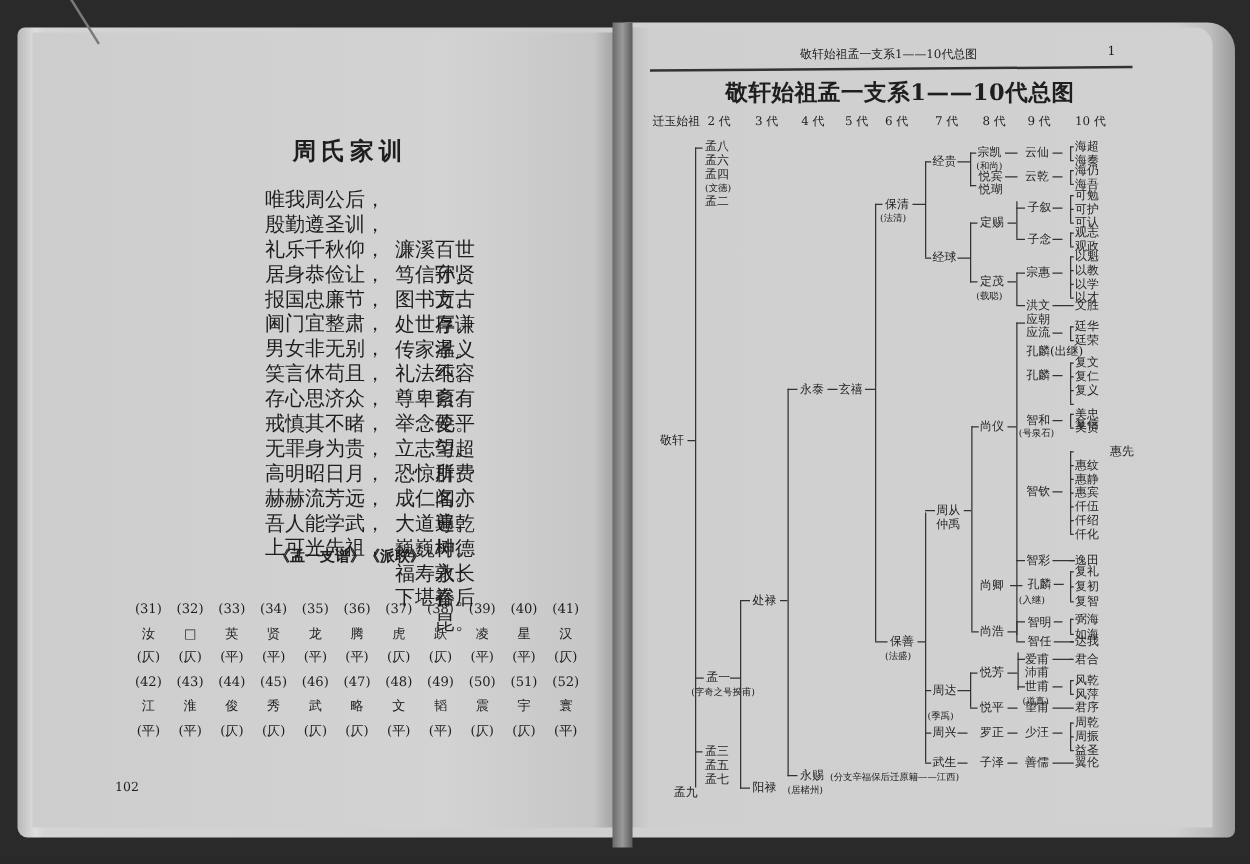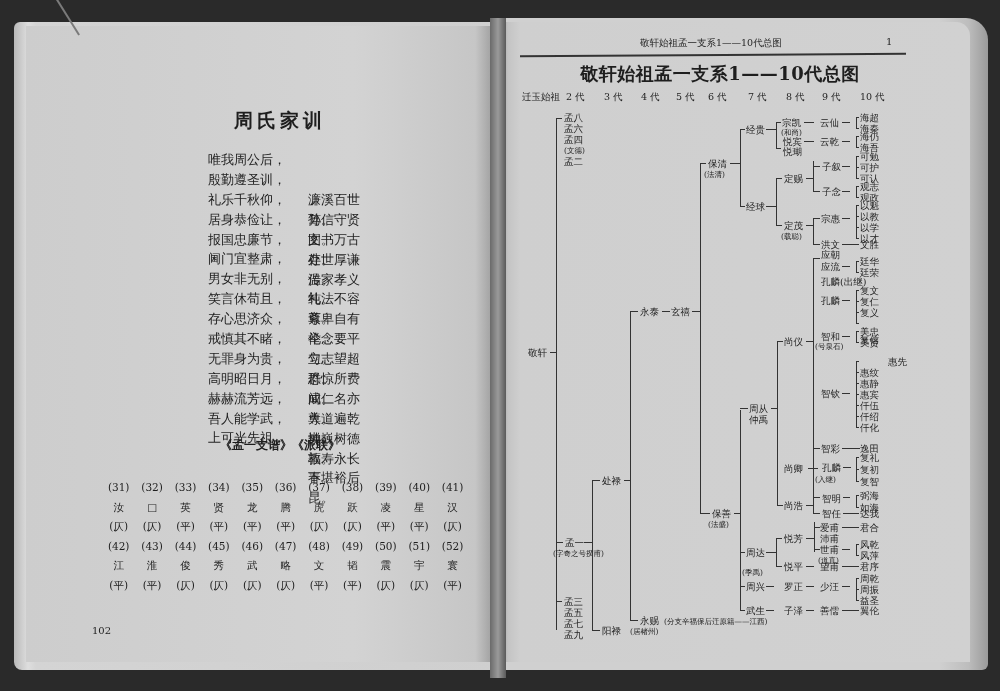--- a/index.html
+++ b/index.html
@@ -34,21 +34,21 @@
   }
   .bookmark {
     position:absolute; left:56px; top:0; width:2px; height:42px;
     background:#7a7a7a; transform:rotate(-32deg); transform-origin:top left;
   }
 
   
   .lp-title { position:absolute; left:200px; top:108px; width:160px; text-align:center;
     font-size:19px; font-weight:bold; letter-spacing:4px; }
   .poem { position:absolute; left:200px; top:150px; width:180px; }
-  .poem-row { display:flex; height:19.9px; font-size:13px; line-height:19.9px; }
+  .poem-row { display:flex; height:19.9px; font-size:16px; line-height:19.9px;text-align:right; }
   .poem-row span:first-child { width:100px; padding-left:8px; }
   .poem-row span:last-child { flex:1;margin-top:40px; }
   .sub-title { position:absolute; left:210px; top:437px; width:140px; text-align:center;
     font-size:12px; font-weight:bold; }
   .pai-grid { position:absolute; left:102px; top:478px; width:368px; }
   .pai-row { display:flex; height:19.5px; line-height:19.5px; font-size:10.5px; }
   .pai-row span { width:33.4px; text-align:center; }
   .page-num-left { position:absolute; left:92px; top:625px; font-size:10px; }
 
   
@@ -246,21 +246,21 @@
     <div class="n" style="left: 564px; top: 134px;">孟四</div>
     <div class="n small" style="left: 564px; top: 145px;">(文德)</div>
     <div class="n" style="left: 564px; top: 156px;">孟二</div>
     <div class="l" style="left: 556px; top: 118px; width: 6px; height: 1px;"></div>
     <div class="n" style="left: 565px; top: 537px;">孟一</div>
     <div class="l" style="left: 556px; top: 542px; width: 7px; height: 1px;"></div>
     <div class="n small" style="left: 553px; top: 548px;">(字奇之号揆甫)</div>
     <div class="n" style="left: 564px; top: 596px;">孟三</div>
     <div class="n" style="left: 564px; top: 607px;">孟五</div>
     <div class="n" style="left: 564px; top: 618px;">孟七</div>
-    <div class="n" style="left: 564px; top: 629px; text-align: right;">孟九</div>
+    <div class="n" style="left: 539px; top: 629px; text-align: right;">孟九</div>
     <div class="l" style="left: 556px; top: 601px; width: 6px; height: 1px;"></div>
     <div class="l" style="left: 584px; top: 542px; width: 8px; height: 1px;"></div>
     <div class="l" style="left: 592px; top: 480px; width: 1px; height: 151px;"></div>
     <div class="n" style="left: 602px; top: 475px;">处禄</div>
     <div class="l" style="left: 592px; top: 480px; width: 8px; height: 1px;"></div>
     <div class="l" style="left: 624px; top: 480px; width: 6px; height: 1px;"></div>
     <div class="n" style="left: 602px; top: 625px;">阳禄</div>
     <div class="l" style="left: 592px; top: 630px; width: 8px; height: 1px;"></div>
     <div class="n small" style="left: 630px; top: 626px;">(居楮州)</div>
     <div class="l" style="left: 630px; top: 311px; width: 1px; height: 310px;"></div>

